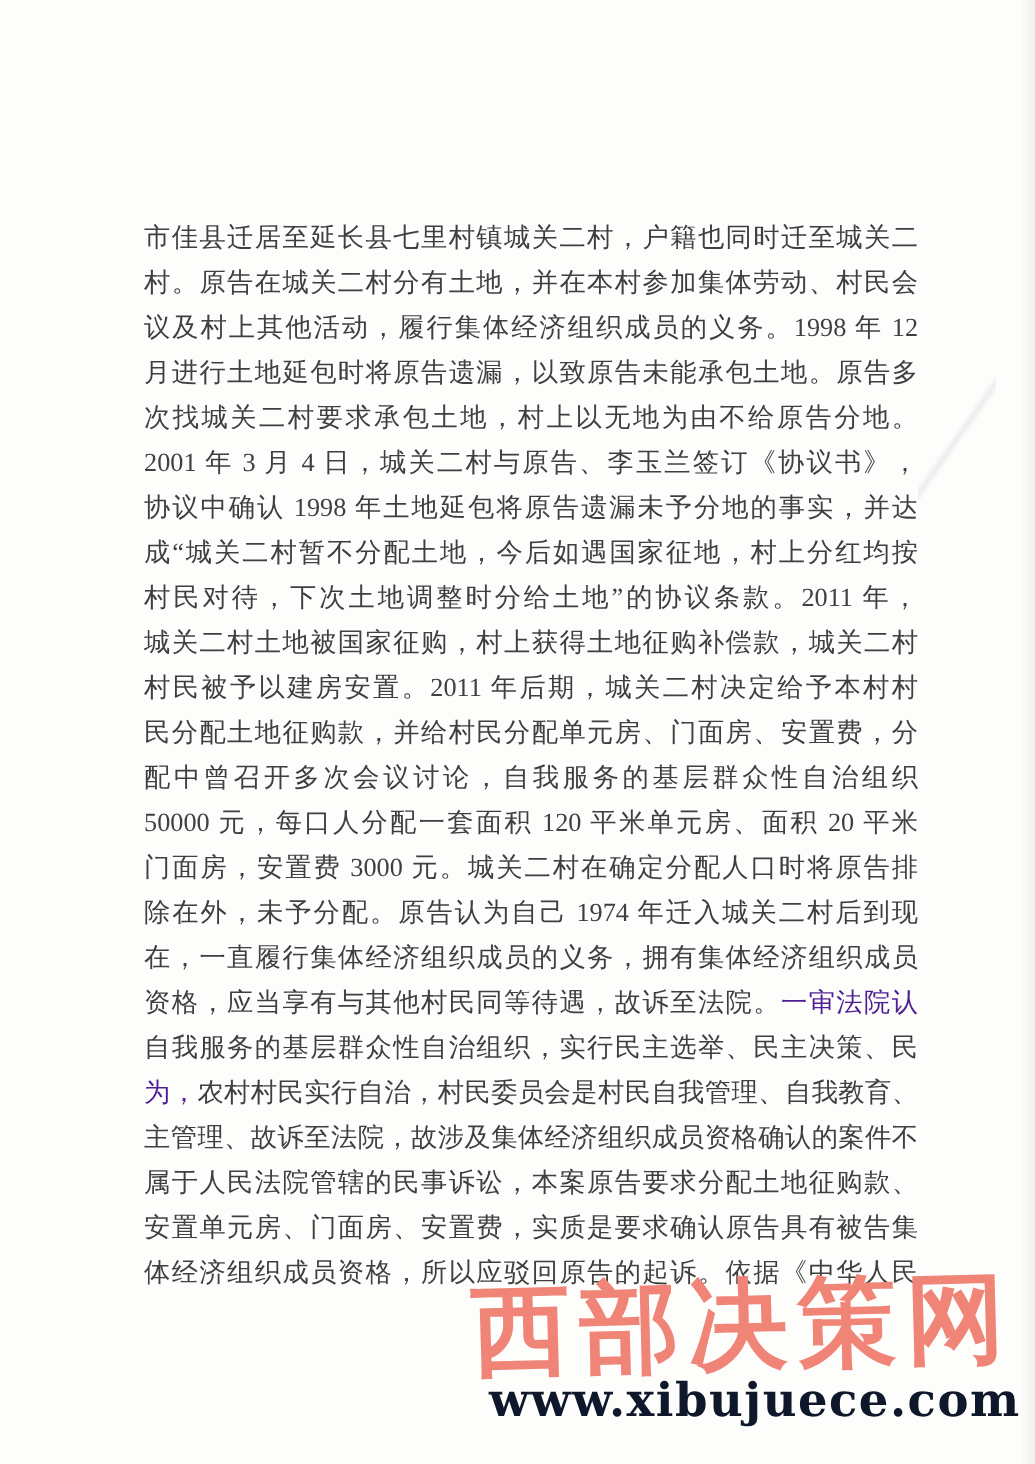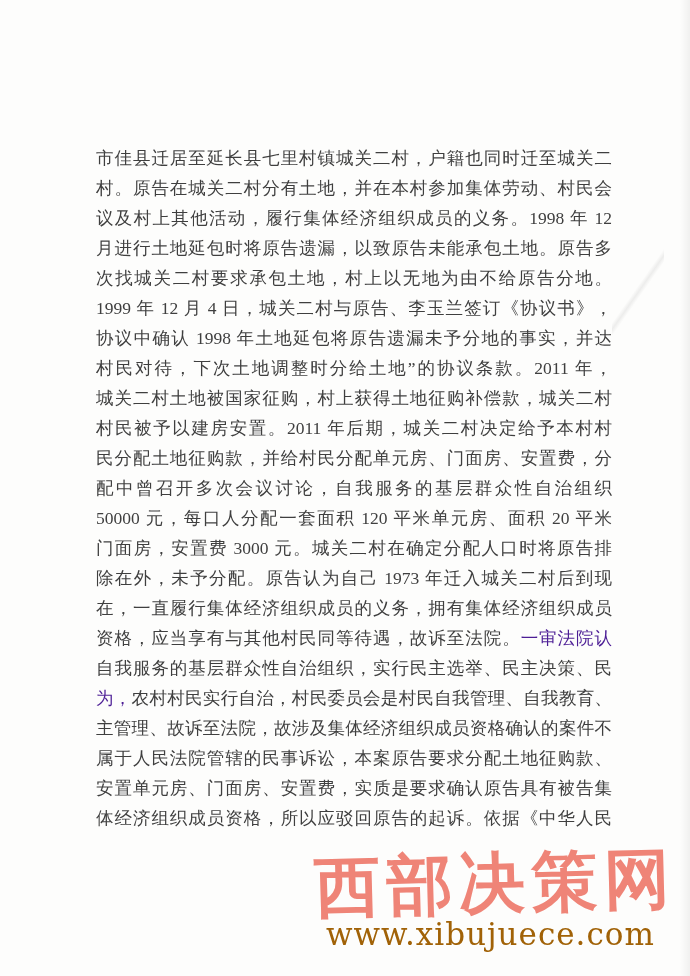--- a/index.html
+++ b/index.html
@@ -62,48 +62,49 @@
     transform: rotate(-1.5deg);
     white-space: nowrap;
     overflow: visible;
   }
   .watermark-url {
     position: absolute;
     left: 326px;
     top: 916px;
     font-size: 31px;
     line-height: 36px;
-    font-weight: normal;
+    font-weight: bold;
     font-family: "DejaVu Serif", "Liberation Serif", serif;
     letter-spacing: 1px;
-    color: #a16207;
+    color: #0f172a;
     white-space: nowrap;
   }
 </style>
 </head>
 <body>
 
 <div class="page">
 
   <div class="doc-text">
     <div class="line">市佳县迁居至延长县七里村镇城关二村，户籍也同时迁至城关二</div>
     <div class="line">村。原告在城关二村分有土地，并在本村参加集体劳动、村民会</div>
     <div class="line">议及村上其他活动，履行集体经济组织成员的义务。1998 年 12</div>
     <div class="line">月进行土地延包时将原告遗漏，以致原告未能承包土地。原告多</div>
     <div class="line">次找城关二村要求承包土地，村上以无地为由不给原告分地。</div>
-    <div class="line">1999 年 12 月 4 日，城关二村与原告、李玉兰签订《协议书》，</div>
+    <div class="line">2001 年 3 月 4 日，城关二村与原告、李玉兰签订《协议书》，</div>
     <div class="line">协议中确认 1998 年土地延包将原告遗漏未予分地的事实，并达</div>
+    <div class="line">成“城关二村暂不分配土地，今后如遇国家征地，村上分红均按</div>
     <div class="line">村民对待，下次土地调整时分给土地”的协议条款。2011 年，</div>
     <div class="line">城关二村土地被国家征购，村上获得土地征购补偿款，城关二村</div>
     <div class="line">村民被予以建房安置。2011 年后期，城关二村决定给予本村村</div>
     <div class="line">民分配土地征购款，并给村民分配单元房、门面房、安置费，分</div>
     <div class="line">配中曾召开多次会议讨论，自我服务的基层群众性自治组织</div>
     <div class="line">50000 元，每口人分配一套面积 120 平米单元房、面积 20 平米</div>
     <div class="line">门面房，安置费 3000 元。城关二村在确定分配人口时将原告排</div>
-    <div class="line">除在外，未予分配。原告认为自己 1973 年迁入城关二村后到现</div>
+    <div class="line">除在外，未予分配。原告认为自己 1974 年迁入城关二村后到现</div>
     <div class="line">在，一直履行集体经济组织成员的义务，拥有集体经济组织成员</div>
     <div class="line">
       <span>资格，应当享有与其他村民同等待遇，故诉至法院。</span><span class="faded">一审法院认</span>
     </div>
     <div class="line">自我服务的基层群众性自治组织，实行民主选举、民主决策、民</div>
     <div class="line">
       <span class="faded">为，</span><span>农村村民实行自治，村民委员会是村民自我管理、自我教育、</span>
     </div>
     <div class="line">主管理、故诉至法院，故涉及集体经济组织成员资格确认的案件不</div>
     <div class="line">属于人民法院管辖的民事诉讼，本案原告要求分配土地征购款、</div>

